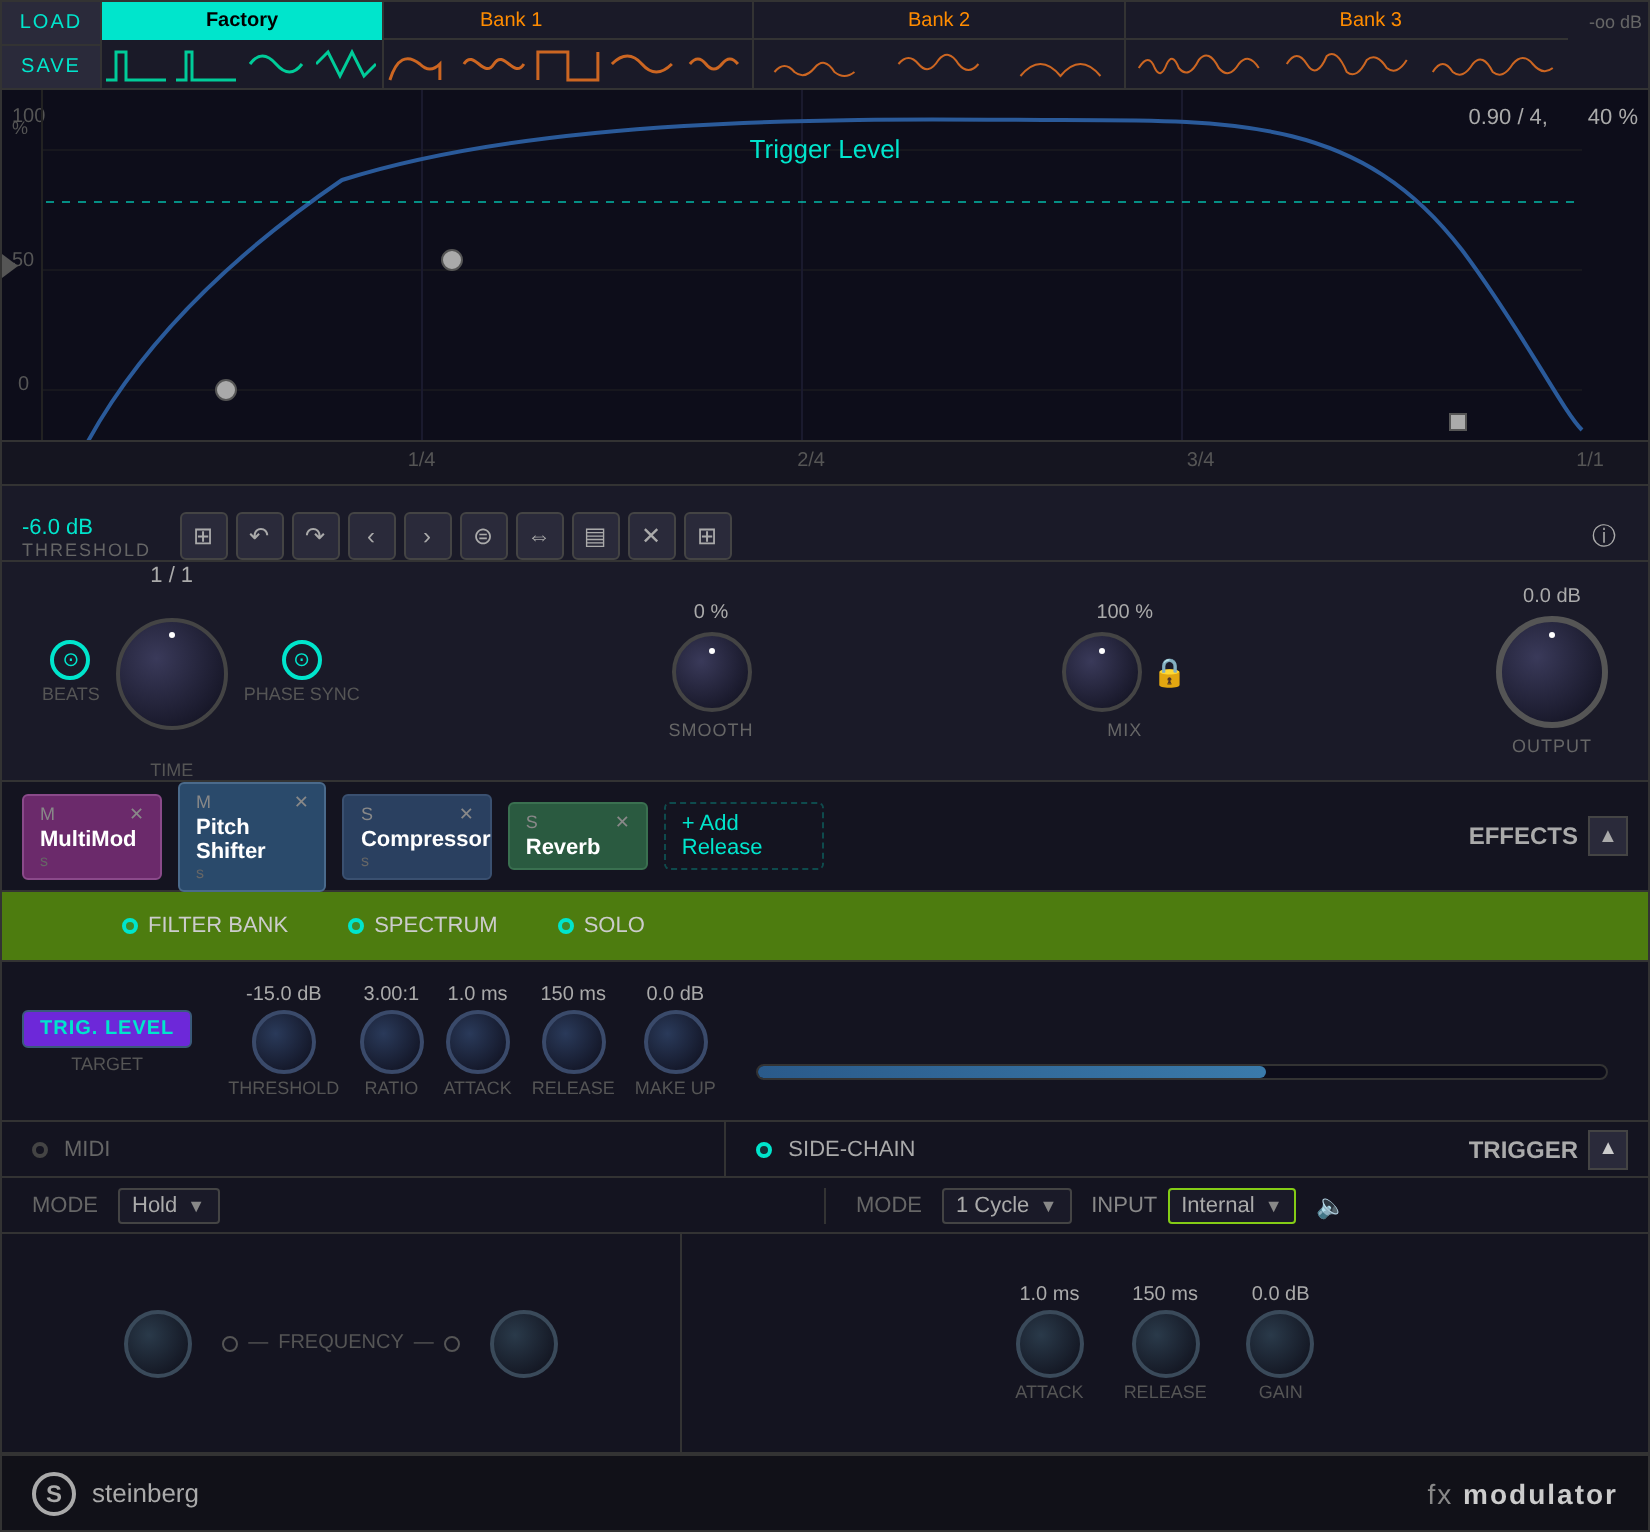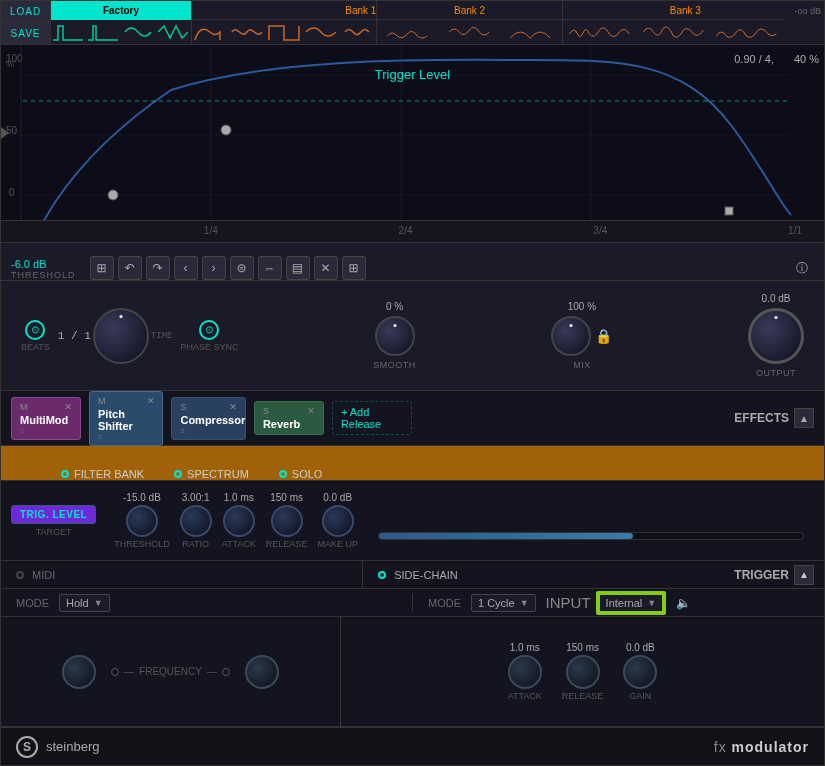--- a/index.html
+++ b/index.html
@@ -216,23 +216,23 @@
       font-size: 12px;
       font-weight: bold;
       display: flex;
       align-items: center;
       gap: 5px;
     }
 
     
     .filter-row {
       height: 35px;
-      background: #a16207;
-      display: flex;
-      align-items: flex-end;
+      background: #4d7c0f;
+      display: flex;
+      align-items: center;
       padding: 0 60px;
       border-bottom: 1px solid #333;
       gap: 30px;
     }
     .filter-btn {
       display: flex;
       align-items: center;
       gap: 5px;
       cursor: pointer;
       color: #888;
@@ -351,24 +351,24 @@
       cursor: pointer;
       display: flex;
       align-items: center;
       gap: 5px;
     }
     .input-section {
       display: flex;
       align-items: center;
       gap: 5px;
     }
-    .input-label { color: #888; font-size: 15px; }
+    .input-label { color: #888; font-size: 11px; }
     .input-dropdown {
       background: #1a1a28;
-      border: 4px solid #84cc16;
+      border: 1px solid #84cc16;
       color: #aaa;
       padding: 2px 6px;
       font-size: 11px;
       border-radius: 2px;
       cursor: pointer;
       display: flex;
       align-items: center;
       gap: 5px;
     }
     .speaker-icon { color: #555; font-size: 12px; cursor: pointer; }
@@ -509,21 +509,21 @@
         </div>
         <div class="mini-wave">
           <svg viewBox="0 0 30 20" fill="none" stroke="#00cc99" stroke-width="1.5">
             <polyline points="0,10 6,4 12,16 18,4 24,16 30,10"></polyline>
           </svg>
         </div>
       </div>
     </div>
 
     <div style="display:flex; flex-direction:column; border-right:1px solid #333; flex:1;">
-      <div style="height:22px; background:#1a1a28; display:flex; align-items:center; justify-content:flex-end; cursor:pointer; border-bottom:1px solid #333;padding-left:48px;">
+      <div style="height:22px; background:#1a1a28; display:flex; align-items:center; justify-content:flex-start; cursor:pointer; border-bottom:1px solid #333;padding-left:48px;">
         <span style="color:#ff8c00; font-size:10px;">Bank 1</span>
       </div>
       <div style="flex:1; display:flex; background:#1a1a28;">
         <div class="mini-wave">
           <svg viewBox="0 0 30 20" fill="none" stroke="#cc6622" stroke-width="1.5">
             <path d="M0 18 Q5 2 15 10 Q20 15 25 10 L25 18"></path>
           </svg>
         </div>
         <div class="mini-wave">
           <svg viewBox="0 0 30 20" fill="none" stroke="#cc6622" stroke-width="1.5">
@@ -663,21 +663,21 @@
   </div>
 
   <div class="knobs-area">
 
     <div class="time-group">
       <div style="display:flex; align-items:center; gap:8px;">
         <div style="display:flex; flex-direction:column; align-items:center; gap:2px;">
           <div class="sync-icon">⊙</div>
           <span style="color:#555; font-size:9px; text-transform:uppercase;text-align:right;">BEATS</span>
         </div>
-        <div style="display:flex; align-items:center; gap:2px;font-family:Liberation Mono, monospace;">
+        <div style="display:flex; flex-direction:column; align-items:center; gap:15px;">
           <span style="color:#aaa; font-size:11px;">1 / 1</span>
           <div class="knob large">
             <div class="knob-dot" style="top:5px;"></div>
           </div>
           <span style="color:#555; font-size:9px; text-transform:uppercase;">TIME</span>
         </div>
         <div style="display:flex; flex-direction:column; align-items:center; gap:2px;">
           <div class="sync-icon">⊙</div>
           <span style="color:#555; font-size:9px; text-transform:uppercase;">PHASE SYNC</span>
         </div>

